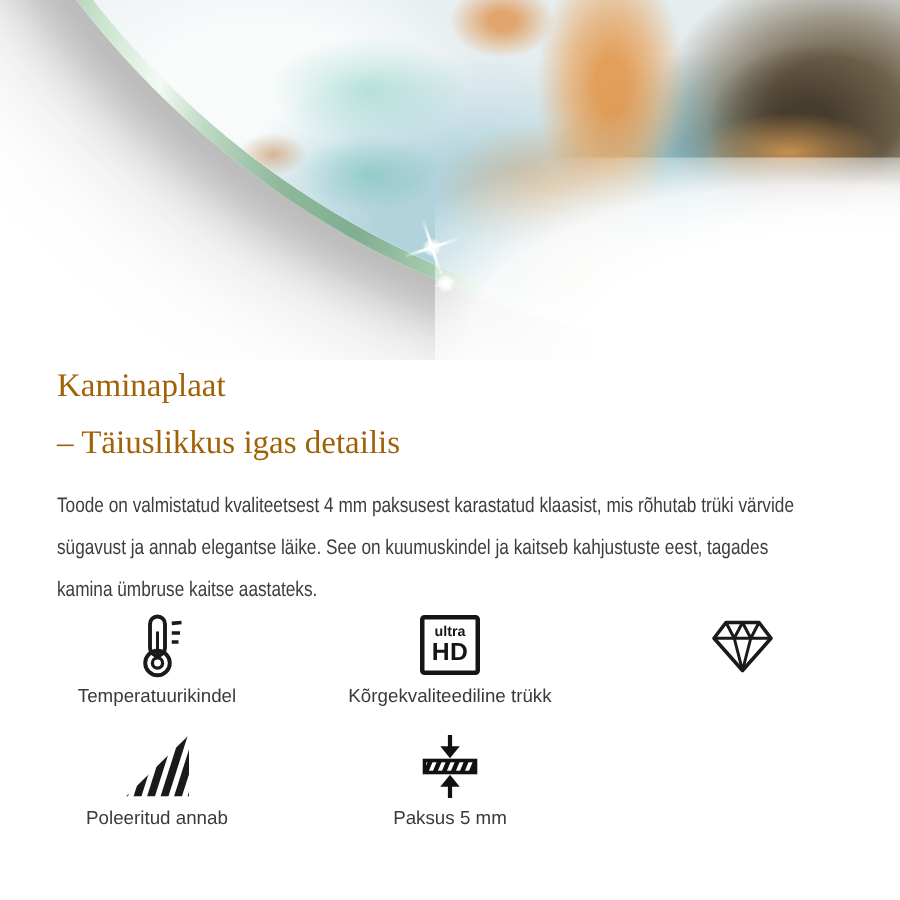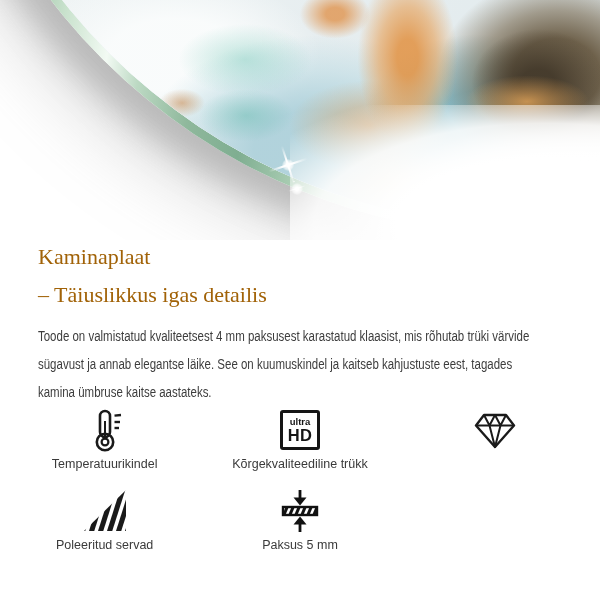--- a/index.html
+++ b/index.html
@@ -198,21 +198,21 @@
         <g clip-path="url(#triClip)" stroke="#1a1a1a" stroke-width="5">
           <line x1="1" y1="46" x2="15" y2="2"></line>
           <line x1="10" y1="46" x2="24" y2="2"></line>
           <line x1="19" y1="46" x2="33" y2="2"></line>
           <line x1="28" y1="46" x2="42" y2="2"></line>
           <line x1="37" y1="46" x2="51" y2="2"></line>
           <line x1="46" y1="46" x2="60" y2="2"></line>
         </g>
       </svg>
     </div>
-    <div class="feature-label">Poleeritud servad</div>
+    <div class="feature-label">Poleeritud annab</div>
   </div>
 
   <div class="feature">
     <div class="icon-box">
       <svg width="48" height="48" viewBox="0 0 48 48">
         <defs>
           <clipPath id="barClip">
               <rect x="8" y="21" width="32" height="6"></rect>
             </clipPath>
         </defs>

